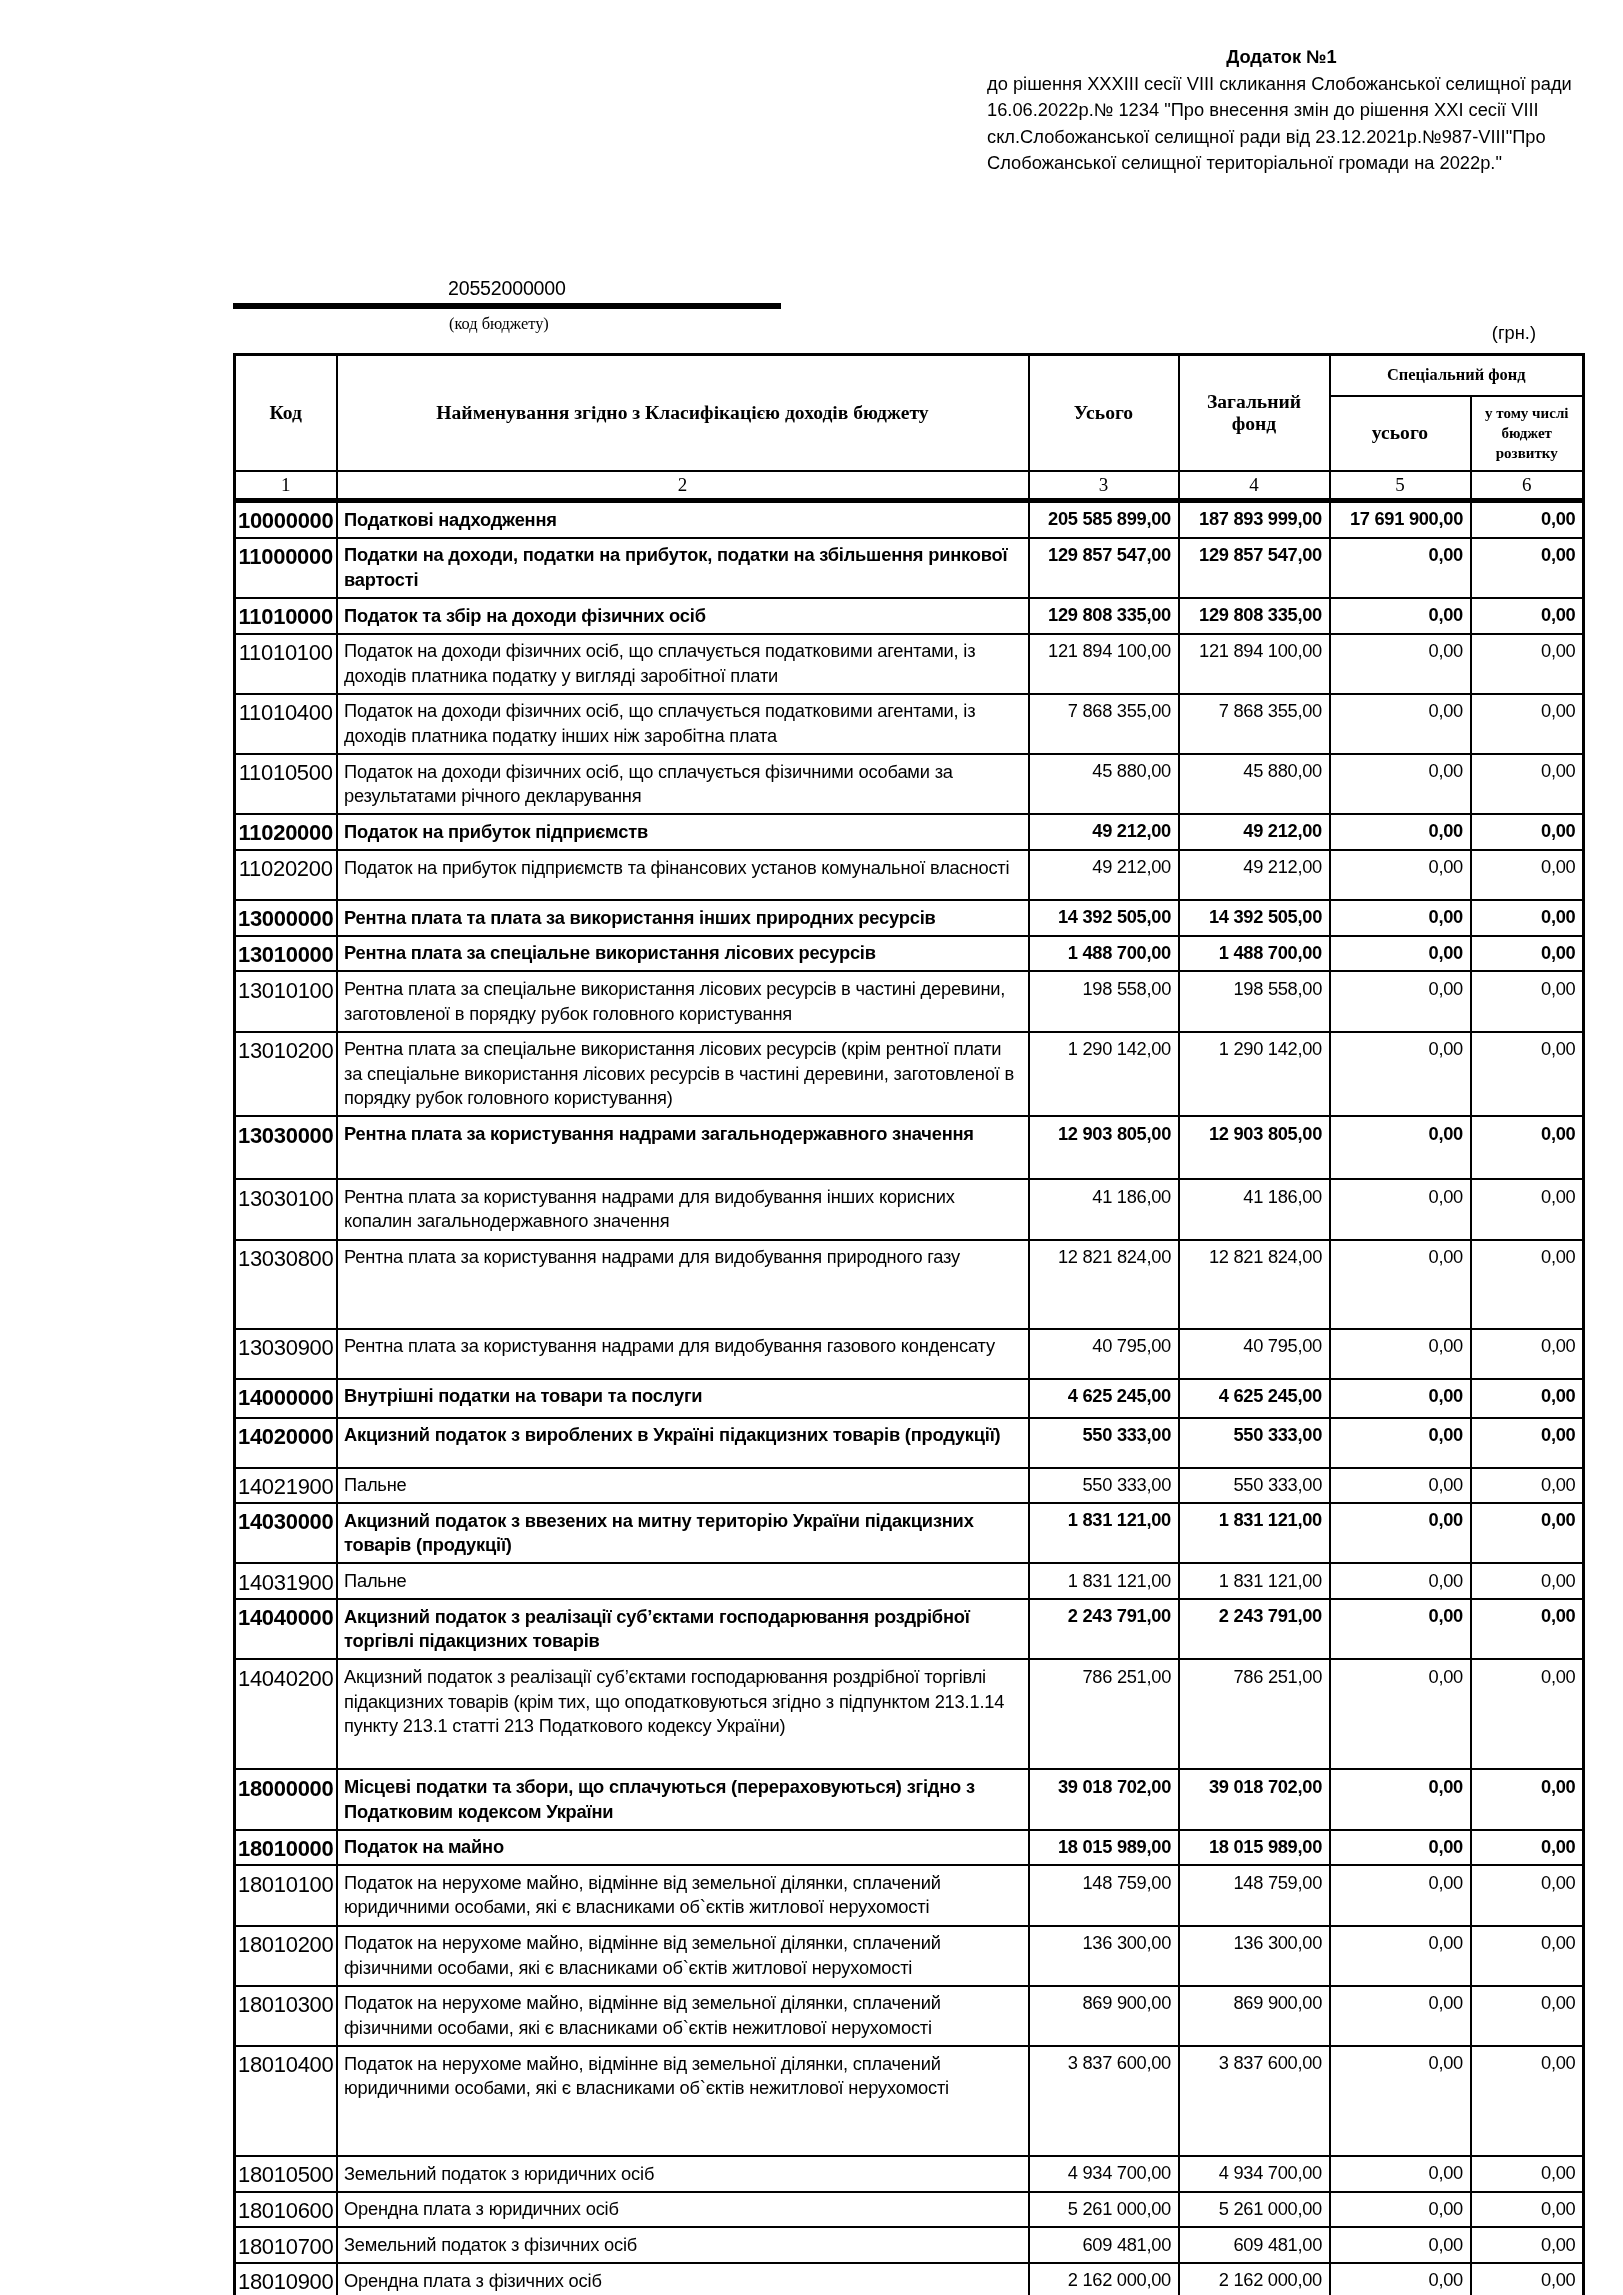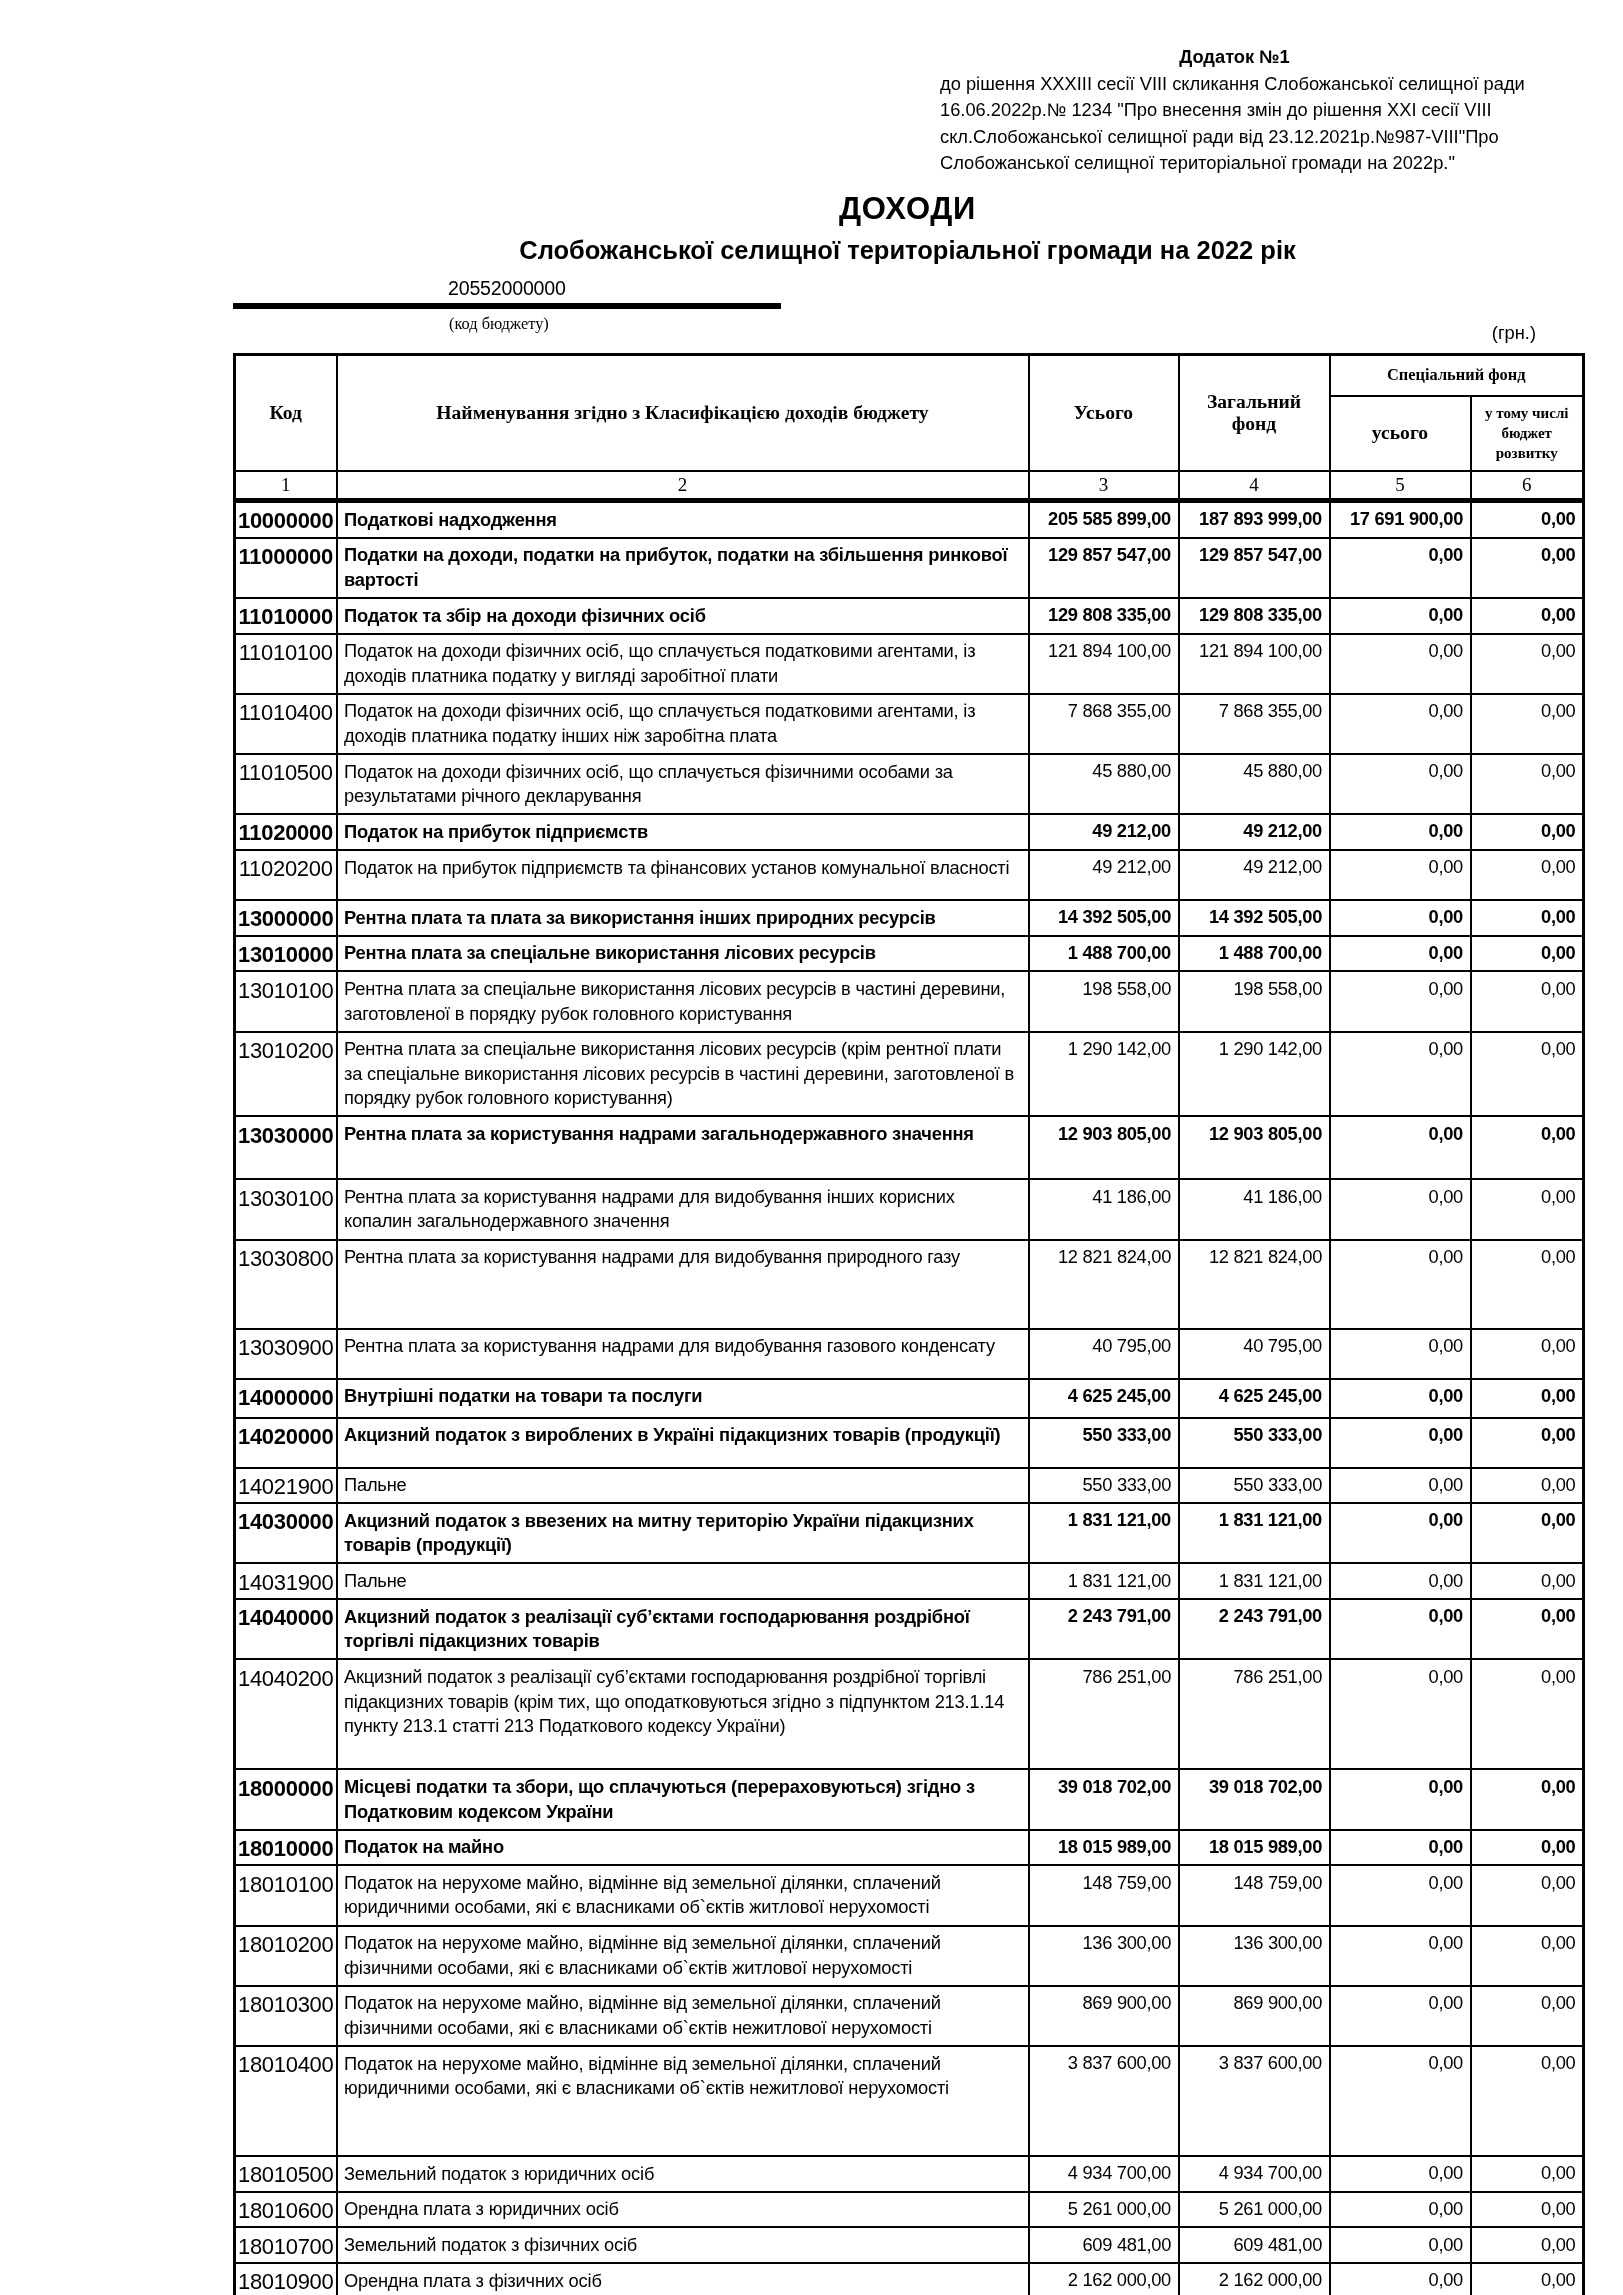--- a/index.html
+++ b/index.html
@@ -8,21 +8,21 @@
     width:1623px;
     min-height:2295px;
     background:#ffffff;
     color:#000;
     font-family:"Liberation Sans", sans-serif;
   }
 
   
   .annotation {
     position:absolute;
-    top:44px; left:940px; width:589px;
+    top:44px; left:987px; width:589px;
     font-size:18.3px; line-height:1.45;
   }
   .annotation .a-title { font-weight:bold; text-align:center; }
 
   
   .heading {
     position:absolute;
     top:191px; left:233px; width:1349px;
     text-align:center;
   }
@@ -95,24 +95,20 @@
 <div class="page">
 
   <div class="annotation">
     <div class="a-title">Додаток №1</div>
     <div>до рішення XXXIII сесії  VIII скликання Слобожанської селищної ради</div>
     <div>16.06.2022р.№ 1234 "Про внесення змін до рішення XXI сесії VIII</div>
     <div>скл.Слобожанської селищної ради від 23.12.2021р.№987-VIII"Про</div>
     <div>Слобожанської селищної територіальної громади на 2022р."</div>
   </div>
 
-  <div class="heading">
-    <div class="h-title">ДОХОДИ</div>
-    <div class="h-subtitle">Слобожанської селищної територіальної громади на 2022 рік</div>
-  </div>
 
   <div class="code-area">
     <div class="code-value">20552000000</div>
     <div class="code-line"></div>
     <div class="code-caption">(код бюджету)</div>
   </div>
 
   <div class="grn">
     <span>(грн.)</span>
   </div>

